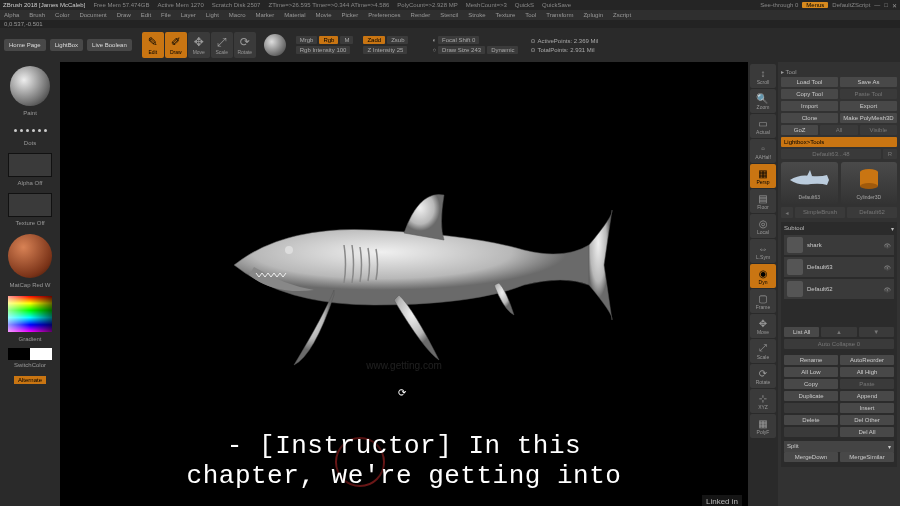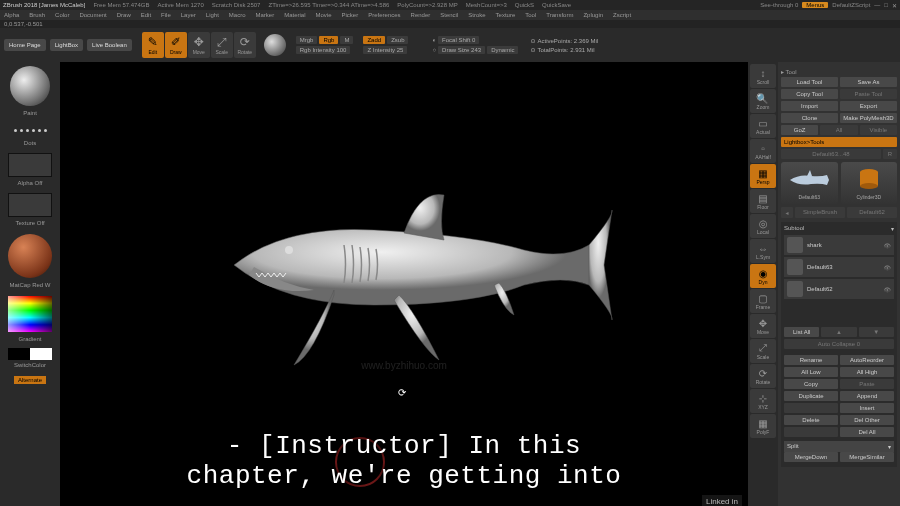--- a/index.html
+++ b/index.html
@@ -416,21 +416,21 @@
         <path d="M 55 120 Q 80 140 120 135 Q 90 130 60 112 Z" fill="#888"></path>
         <path d="M 62 118 l3 4 l3 -4 l3 4 l3 -4 l3 4 l3 -4 l3 4 l3 -4 l3 4 l3 -4" stroke="#eee" stroke-width="1" fill="none"></path>
 
         <circle cx="95" cy="95" r="4" fill="#ddd"></circle>
 
         <path d="M 150 90 q 3 20 0 38 M 158 90 q 3 20 0 38 M 166 92 q 3 18 0 35 M 174 93 q 3 17 0 33 M 182 94 q 3 16 0 31" stroke="#888" stroke-width="1.5" fill="none"></path>
       </svg>
     </div>
     <div class="spinner">⟳</div>
     <div class="red-circle"></div>
-    <div class="watermark2">www.byzhihuo.com</div>
+    <div class="watermark2">www.getting.com</div>
     <div class="subtitle">- [Instructor] In this
 chapter, we're getting into</div>
     <div class="linkedin">Linked in</div>
   </div>
 
   <div class="right-tools">
     <div class="rt-btn">
         <span class="ico">↕</span>
         <span>Scroll</span>
       </div>

